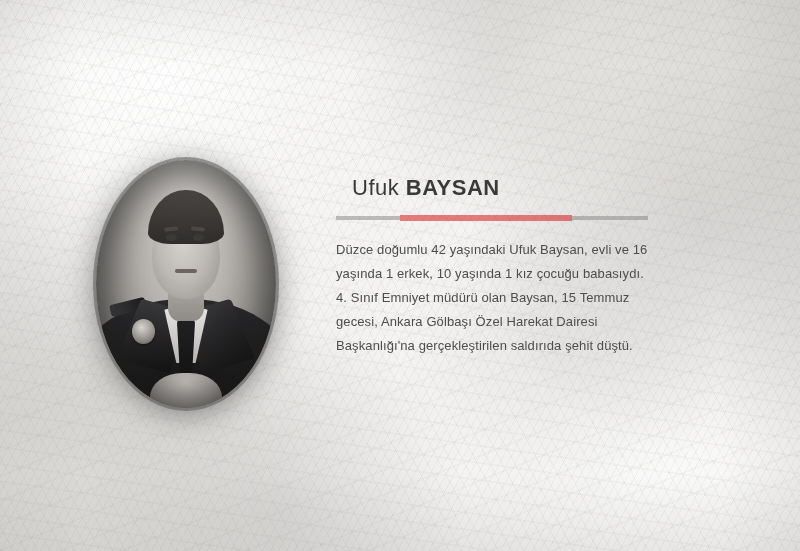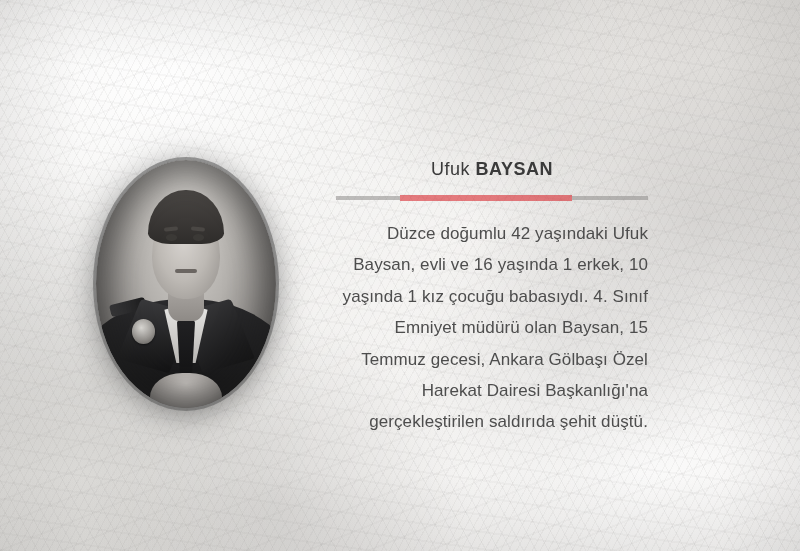--- a/index.html
+++ b/index.html
@@ -222,23 +222,23 @@
   }
 
   
   .content {
     position: absolute;
     left: 336px;
     top: 160px;
     width: 312px;
   }
   .title {
-    margin: 0;
-    text-align: center;
-    font-size: 18px;
+    margin: 16px;
+    text-align: left;
+    font-size: 22px;
     font-weight: 400;
     letter-spacing: 0.5px;
     color: #3a3a3a;
     line-height: 1.1;
   }
   .title .given { font-weight: 400; }
   .title .family { font-weight: 700; }
 
   .rule {
     position: relative;
@@ -251,22 +251,21 @@
     position: absolute;
     left: 64px;
     top: -1px;
     width: 172px;
     height: 6px;
     background: #d71920;
   }
 
   .body-text {
     margin: 0;
-    text-align: right;
-    font-size: 17px;
+    font-size: 13px;
     line-height: 1.85;
     color: #4d4d4d;
     letter-spacing: 0.1px;
   }
 </style>
 </head>
 <body>
 
 <div class="page">
   <div class="texture-a"></div>

